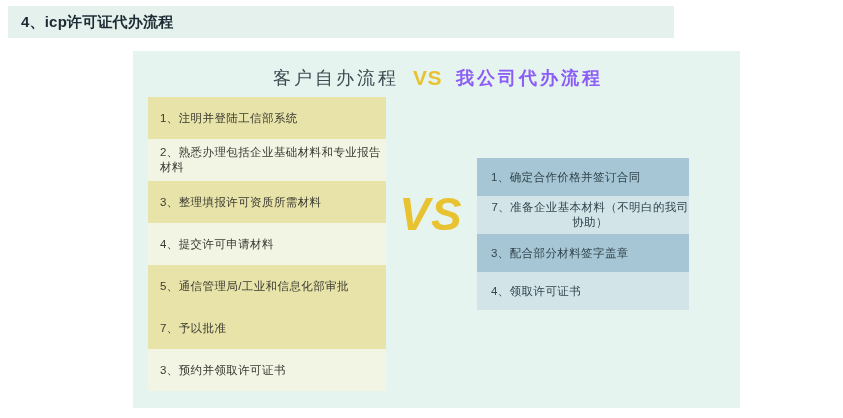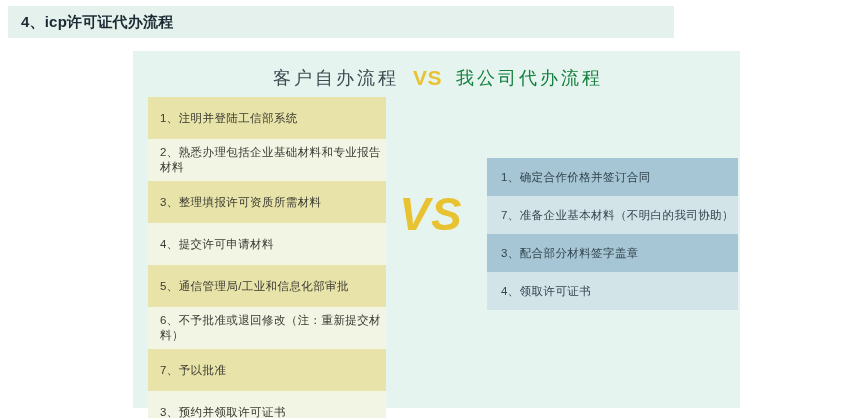--- a/index.html
+++ b/index.html
@@ -58,21 +58,22 @@
   }
   .head-label {
     font-family: "Liberation Serif", serif;
     font-size: 18px;
     letter-spacing: 3px;
   }
   #head-left {
     color: #3d4b50;
   }
   #head-right {
-    color: #15803d;
+    color: #8b5cf6;
+    font-weight: bold;
   }
   #head-vs {
     font-family: "Liberation Sans", sans-serif;
     font-size: 21px;
     font-weight: bold;
     color: #e8c230;
     margin: 0 14px;
     letter-spacing: 0.5px;
   }
 
@@ -108,23 +109,23 @@
     font-weight: bold;
     font-style: italic;
     color: #e8c230;
     letter-spacing: 1px;
     line-height: 1;
   }
 
   
   #right-column {
     position: absolute;
-    left: 354px;
+    left: 344px;
     top: 107px;
-    width: 251px;
+    width: 212px;
     text-align: center;
   }
   .right-row {
     height: 38px;
     display: flex;
     align-items: center;
     padding-left: 14px;
     box-sizing: border-box;
     font-size: 11.5px;
     color: #33464f;
@@ -147,21 +148,20 @@
     <span id="head-vs">VS</span>
     <span class="head-label" id="head-right">我公司代办流程</span>
   </div>
 
   <div id="left-column">
     <div class="left-row odd">1、注明并登陆工信部系统</div>
     <div class="left-row even">2、熟悉办理包括企业基础材料和专业报告材料</div>
     <div class="left-row odd">3、整理填报许可资质所需材料</div>
     <div class="left-row even">4、提交许可申请材料</div>
     <div class="left-row odd">5、通信管理局/工业和信息化部审批</div>
-    <div class="left-row even">6、不予批准或退回修改（注：重新提交材料）</div>
     <div class="left-row odd">7、予以批准</div>
     <div class="left-row even">3、预约并领取许可证书</div>
   </div>
 
   <div id="center-vs">VS</div>
 
   <div id="right-column">
     <div class="right-row odd">1、确定合作价格并签订合同</div>
     <div class="right-row even">7、准备企业基本材料（不明白的我司协助）</div>
     <div class="right-row odd">3、配合部分材料签字盖章</div>

